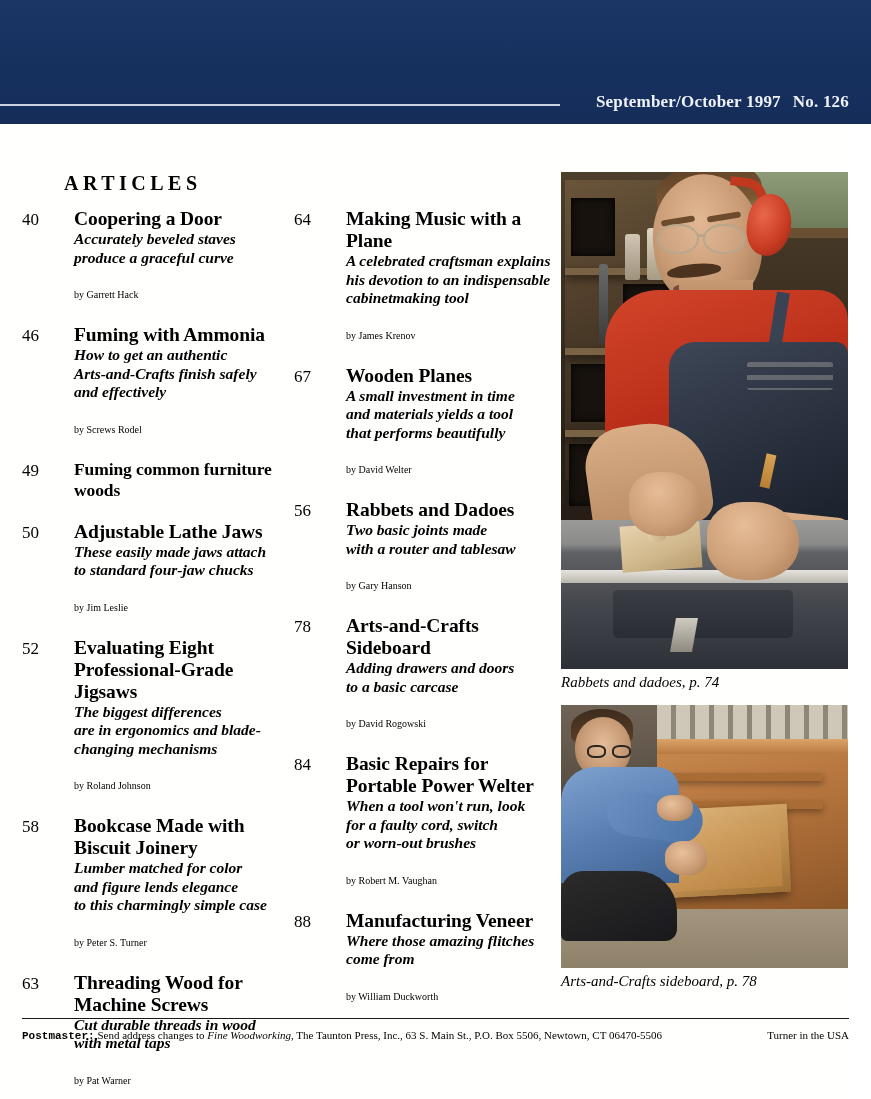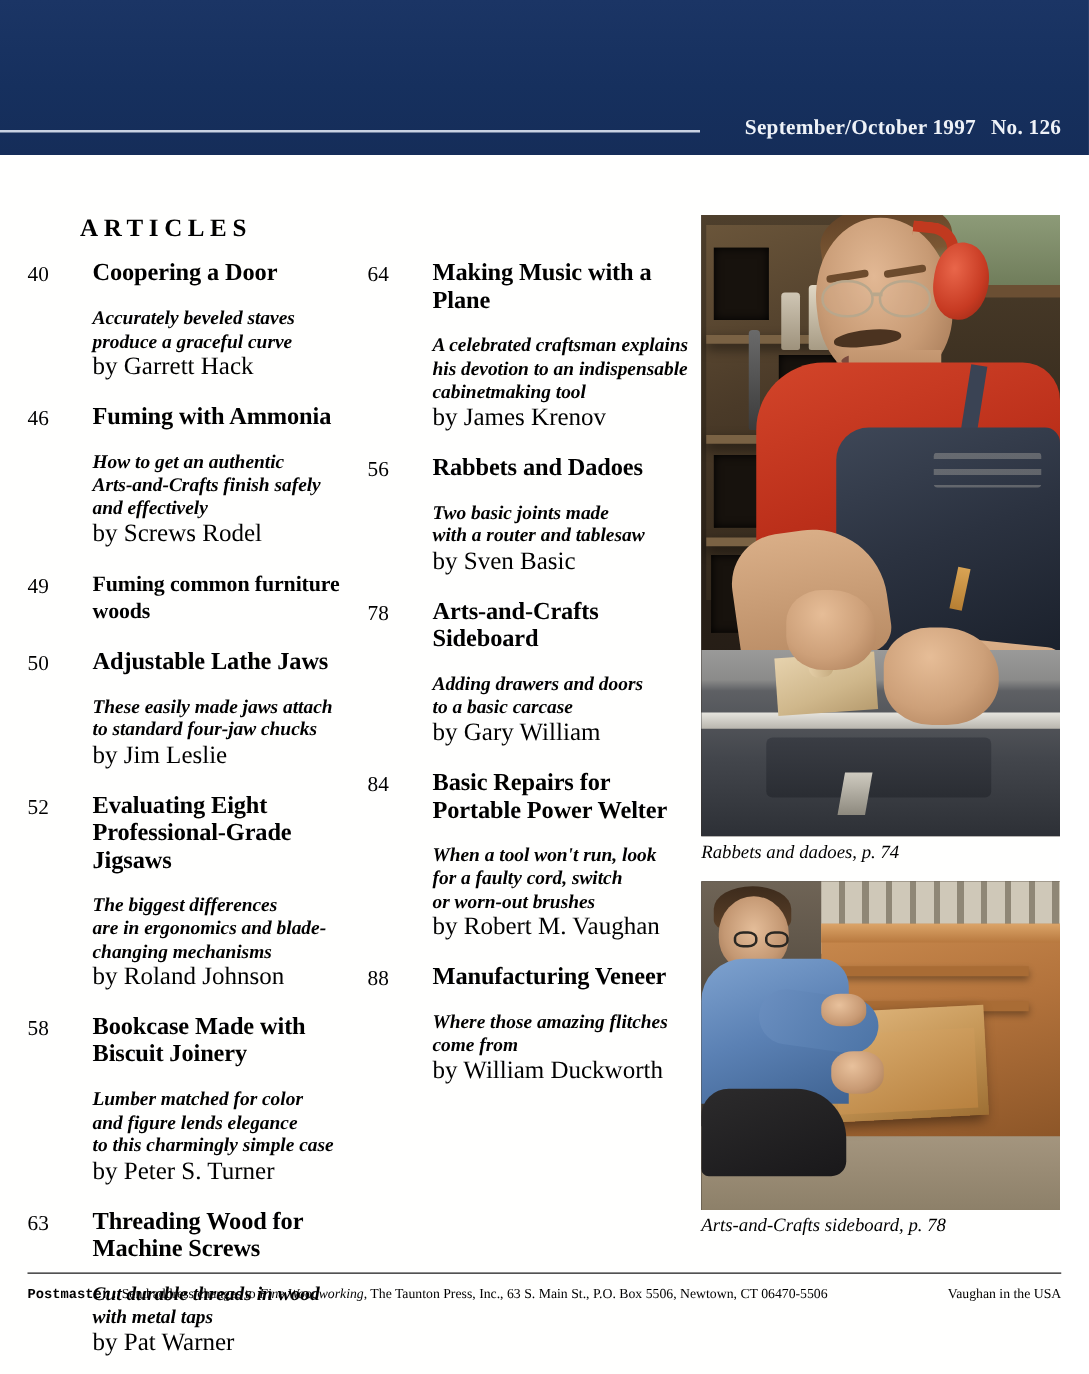--- a/index.html
+++ b/index.html
@@ -88,26 +88,26 @@
     line-height: 22px;
     letter-spacing: -0.1px;
   }
   .entry-title.sub { font-size: 17.5px; line-height: 21px; }
 
   .entry-desc {
     font-size: 15.5px;
     font-style: italic;
     font-weight: bold;
     line-height: 18.5px;
-    margin-top: 16px;
+    margin-top: 0;
   }
   .entry-byline {
-    font-size: 20px;
+    font-size: 10px;
     line-height: 19px;
-    margin-top: 1px;
+    margin-top: 18px;
   }
 
   
   .photo {
     position: absolute;
     overflow: hidden;
     background: #2b2218;
   }
   .photo-1 { left: 561px; top: 48px;  width: 287px; height: 497px; }
   .photo-2 { left: 561px; top: 581px; width: 287px; height: 263px; }
@@ -448,33 +448,41 @@
   <div class="col col-2" id="col-1">
       <div class="entry">
         <div class="entry-page">64</div>
         <div class="entry-body">
           <div class="entry-title">Making Music with a Plane</div>
           <div class="entry-desc">A celebrated craftsman explains<br>his devotion to an indispensable<br>cabinetmaking tool</div>
           <div class="entry-byline">by James Krenov</div>
         </div>
       </div>
       <div class="entry">
+        <div class="entry-page">67</div>
+        <div class="entry-body">
+          <div class="entry-title">Wooden Planes</div>
+          <div class="entry-desc">A small investment in time<br>and materials yields a tool<br>that performs beautifully</div>
+          <div class="entry-byline">by David Welter</div>
+        </div>
+      </div>
+      <div class="entry">
         <div class="entry-page">56</div>
         <div class="entry-body">
           <div class="entry-title">Rabbets and Dadoes</div>
           <div class="entry-desc">Two basic joints made<br>with a router and tablesaw</div>
-          <div class="entry-byline">by Sven Basic</div>
+          <div class="entry-byline">by Gary Hanson</div>
         </div>
       </div>
       <div class="entry">
         <div class="entry-page">78</div>
         <div class="entry-body">
           <div class="entry-title">Arts-and-Crafts Sideboard</div>
           <div class="entry-desc">Adding drawers and doors<br>to a basic carcase</div>
-          <div class="entry-byline">by Gary William</div>
+          <div class="entry-byline">by David Rogowski</div>
         </div>
       </div>
       <div class="entry">
         <div class="entry-page">84</div>
         <div class="entry-body">
           <div class="entry-title">Basic Repairs for Portable Power Welter</div>
           <div class="entry-desc">When a tool won't run, look<br>for a faulty cord, switch<br>or worn-out brushes</div>
           <div class="entry-byline">by Robert M. Vaughan</div>
         </div>
       </div>
@@ -569,16 +577,16 @@
     <div class="p2-person-hand" style="left:96px;top:90px;width:36px;height:26px"></div>
     <div class="p2-person-hand" style="left:104px;top:136px;width:42px;height:34px"></div>
   </div>
   <div class="caption caption-2">Arts-and-Crafts sideboard, p. 78</div>
 
   <div class="footer-rule"></div>
   <div class="footer">
     <div class="footer-left">
       <b>Postmaster:</b><span> Send address changes to </span><i>Fine Woodworking</i><span>, The Taunton Press, Inc., 63 S. Main St., P.O. Box 5506, Newtown, CT 06470-5506</span>
     </div>
-    <div class="footer-right">Vaughan in the USA</div>
+    <div class="footer-right">Turner in the USA</div>
   </div>
 
 </div>
 
 </body></html>

